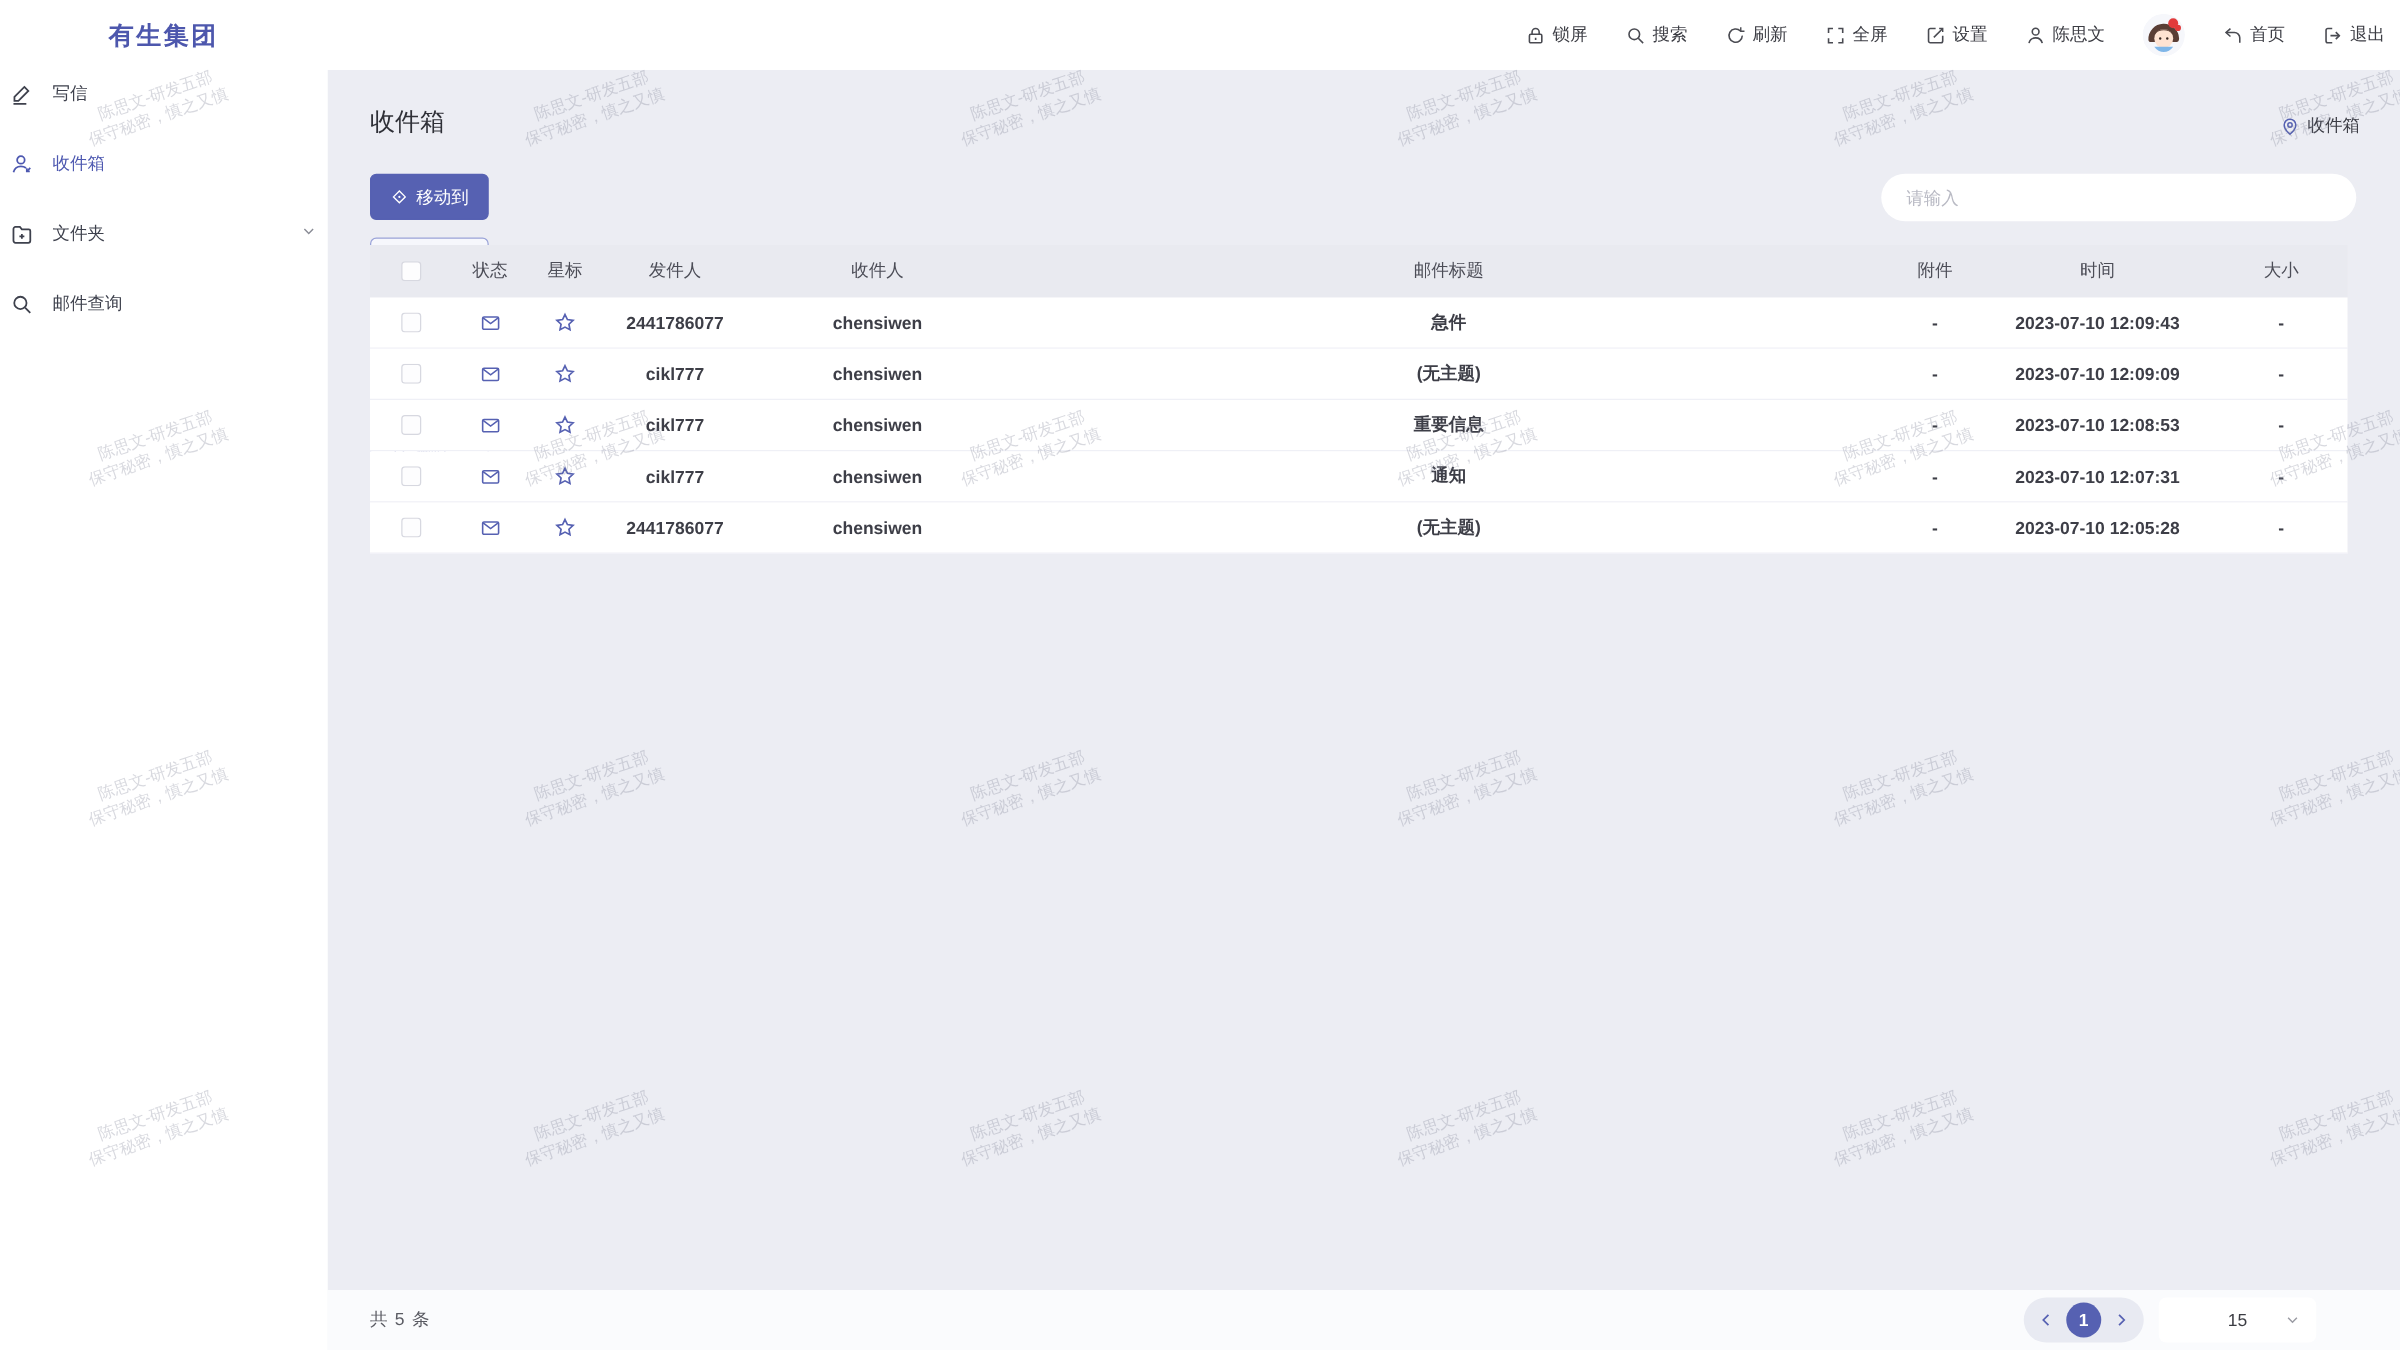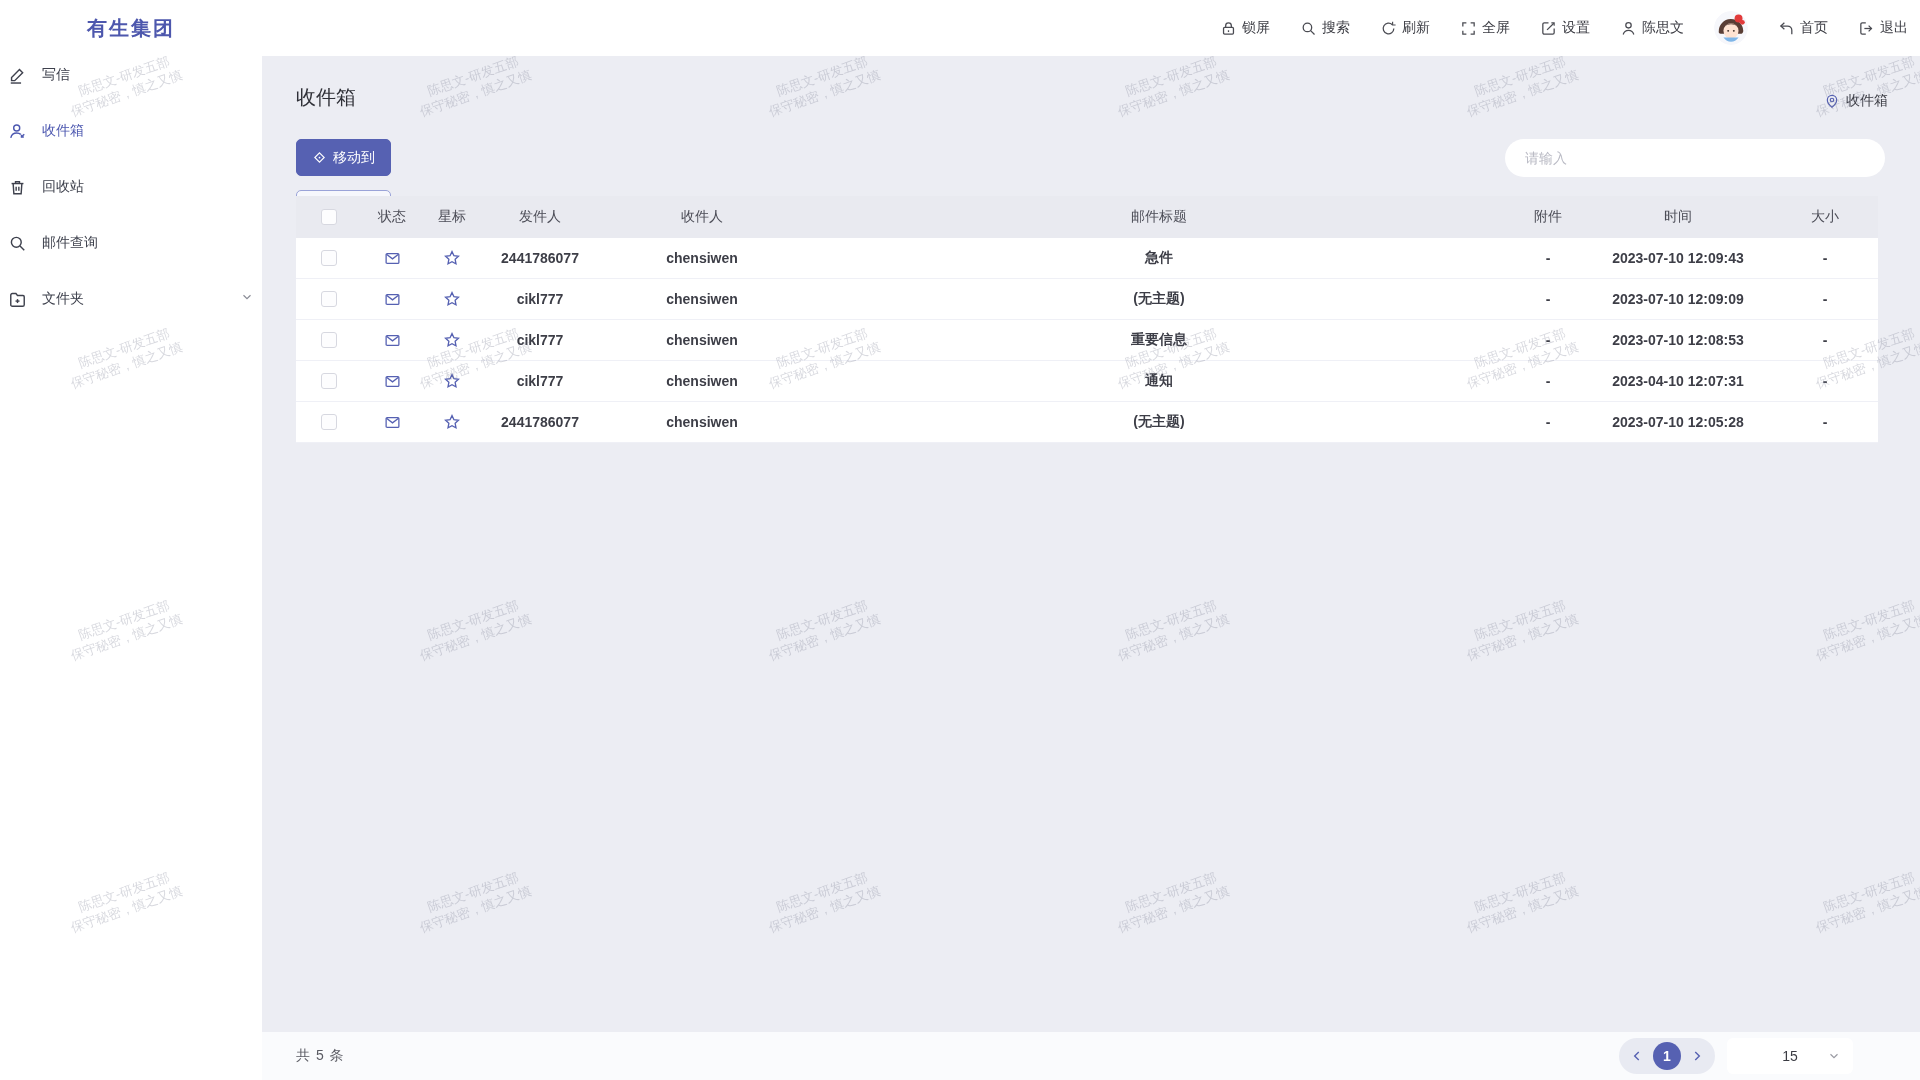--- a/index.html
+++ b/index.html
@@ -172,45 +172,35 @@
         <svg viewBox="0 0 24 24" fill="none" stroke="currentColor" stroke-width="1.8">
             <circle cx="11" cy="7.5" r="3.8"></circle>
             <path d="M3.5 20c1-4 4-6 7.5-6 2 0 3.8.6 5.2 1.7"></path>
             <path d="M20.5 15.5l-3.5 3.5"></path>
             <path d="M17 16v3h3"></path>
           </svg>
         <span>收件箱</span>
       </div>
       <div class="menu-item">
         <svg viewBox="0 0 24 24" fill="none" stroke="currentColor" stroke-width="1.8">
-            <path d="M4.5 7h15"></path>
-            <path d="M9.5 7V4.8h5V7"></path>
-            <path d="M6.5 7l.9 13h9.2l.9-13"></path>
-            <path d="M10.3 11v5"></path>
-            <path d="M13.7 11v5"></path>
-          </svg>
-        <span>回收站</span>
-      </div>
-      <div class="menu-item">
-        <svg viewBox="0 0 24 24" fill="none" stroke="currentColor" stroke-width="1.8">
-            <circle cx="10.5" cy="10.5" r="6.2"></circle>
-            <path d="M15.2 15.2l5.3 5.3"></path>
-          </svg>
-        <span>邮件查询</span>
-      </div>
-      <div class="menu-item">
-        <svg viewBox="0 0 24 24" fill="none" stroke="currentColor" stroke-width="1.8">
             <path d="M3.5 6.5a2 2 0 0 1 2-2h4.5l2 2.5h7a1.5 1.5 0 0 1 1.5 1.5v10a2 2 0 0 1-2 2h-13a2 2 0 0 1-2-2z"></path>
             <path d="M12 11.5v5"></path>
             <path d="M9.5 14h5"></path>
           </svg>
         <span>文件夹</span>
         <svg class="chev" viewBox="0 0 24 24" fill="none" stroke="currentColor" stroke-width="2">
             <path d="M6 9l6 6 6-6"></path>
           </svg>
+      </div>
+      <div class="menu-item">
+        <svg viewBox="0 0 24 24" fill="none" stroke="currentColor" stroke-width="1.8">
+            <circle cx="10.5" cy="10.5" r="6.2"></circle>
+            <path d="M15.2 15.2l5.3 5.3"></path>
+          </svg>
+        <span>邮件查询</span>
       </div>
     </div>
   </div>
 
   <div class="content">
     <div class="page-title">收件箱</div>
     <div class="breadcrumb">
       <svg viewBox="0 0 24 24" fill="none" stroke="currentColor" stroke-width="1.8">
           <path d="M12 21.5s-7-5.6-7-11a7 7 0 1 1 14 0c0 5.4-7 11-7 11z"></path>
           <circle cx="12" cy="10.5" r="2.6"></circle>
@@ -364,21 +354,21 @@
             </div>
             <div class="cell c-star">
               <svg class="icon-star" viewBox="0 0 24 24" fill="none" stroke="currentColor" stroke-width="1.8">
                 <path d="M12 3.5l2.6 5.4 6 .8-4.4 4.1 1.1 5.9L12 16.9l-5.3 2.8 1.1-5.9-4.4-4.1 6-.8z"></path>
               </svg>
             </div>
             <div class="cell c-sender">cikl777</div>
             <div class="cell c-recipient">chensiwen</div>
             <div class="cell c-subject">通知</div>
             <div class="cell c-attach">-</div>
-            <div class="cell c-time">2023-04-10 12:07:31</div>
+            <div class="cell c-time">2023-07-10 12:07:31</div>
             <div class="cell c-size">-</div>
           </div>
 
           <div class="trow">
             <div class="cell c-sel">
               <span class="checkbox"></span>
             </div>
             <div class="cell c-status">
               <svg class="icon-mail" viewBox="0 0 24 24" fill="none" stroke="currentColor" stroke-width="1.8">
                 <rect x="3" y="5" width="18" height="14" rx="1.5"></rect>

